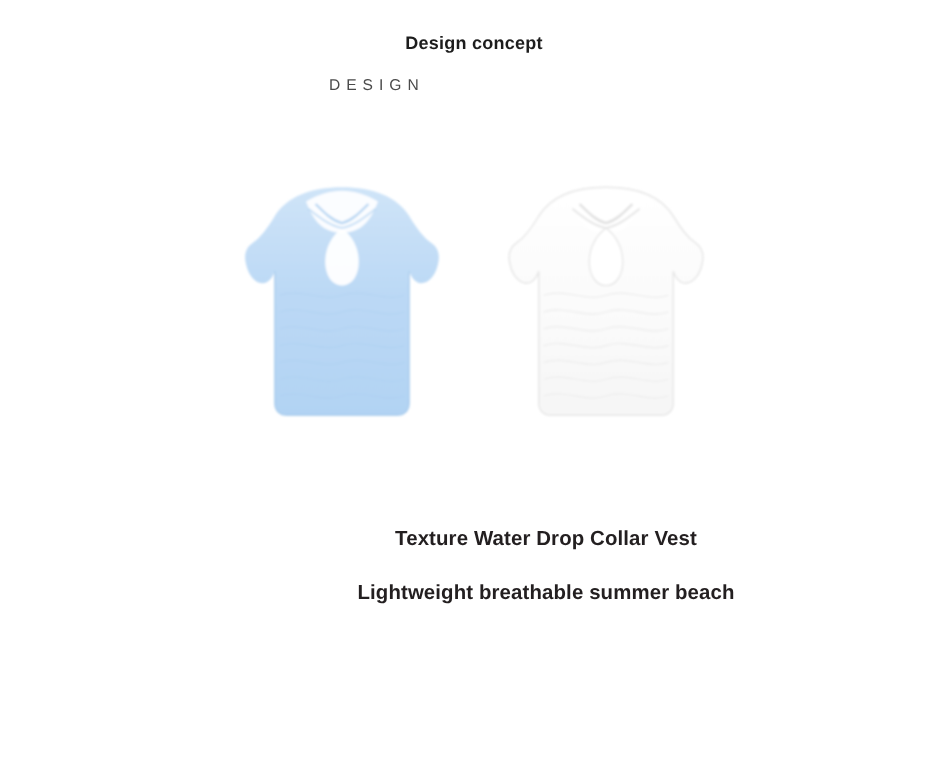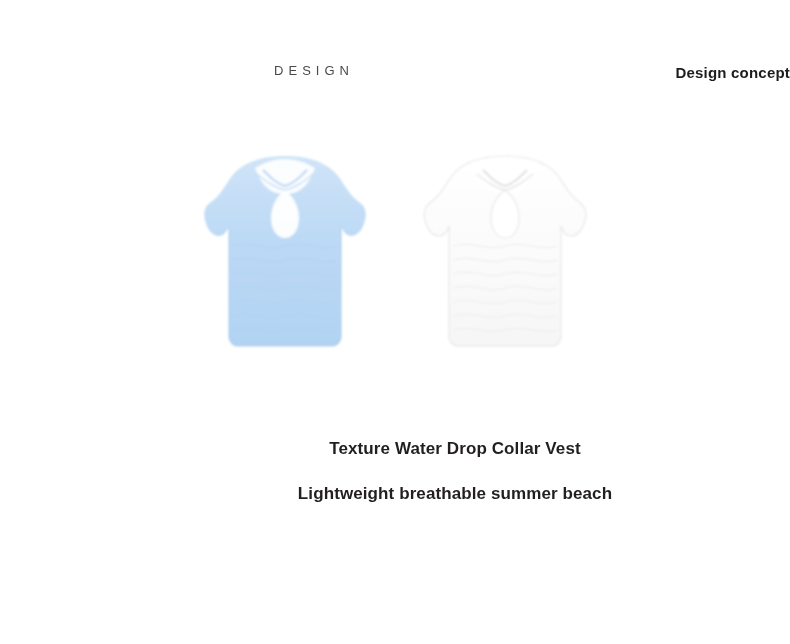--- a/index.html
+++ b/index.html
@@ -19,26 +19,25 @@
     width: 790px;
     height: 644px;
     position: relative;
     background: #ffffff;
   }
   .heading {
     position: absolute;
     top: 28px;
     left: 0;
     width: 790px;
-    text-align: right;
+    text-align: center;
     font-size: 15px;
     font-weight: bold;
     letter-spacing: 0.2px;
     color: #1d1d1d;
-    margin-top: 36px;
   }
   .subheading {
     position: absolute;
     top: 63px;
     left: 0;
     width: 628px;
     text-align: center;
     font-size: 13px;
     font-weight: normal;
     letter-spacing: 5px;

